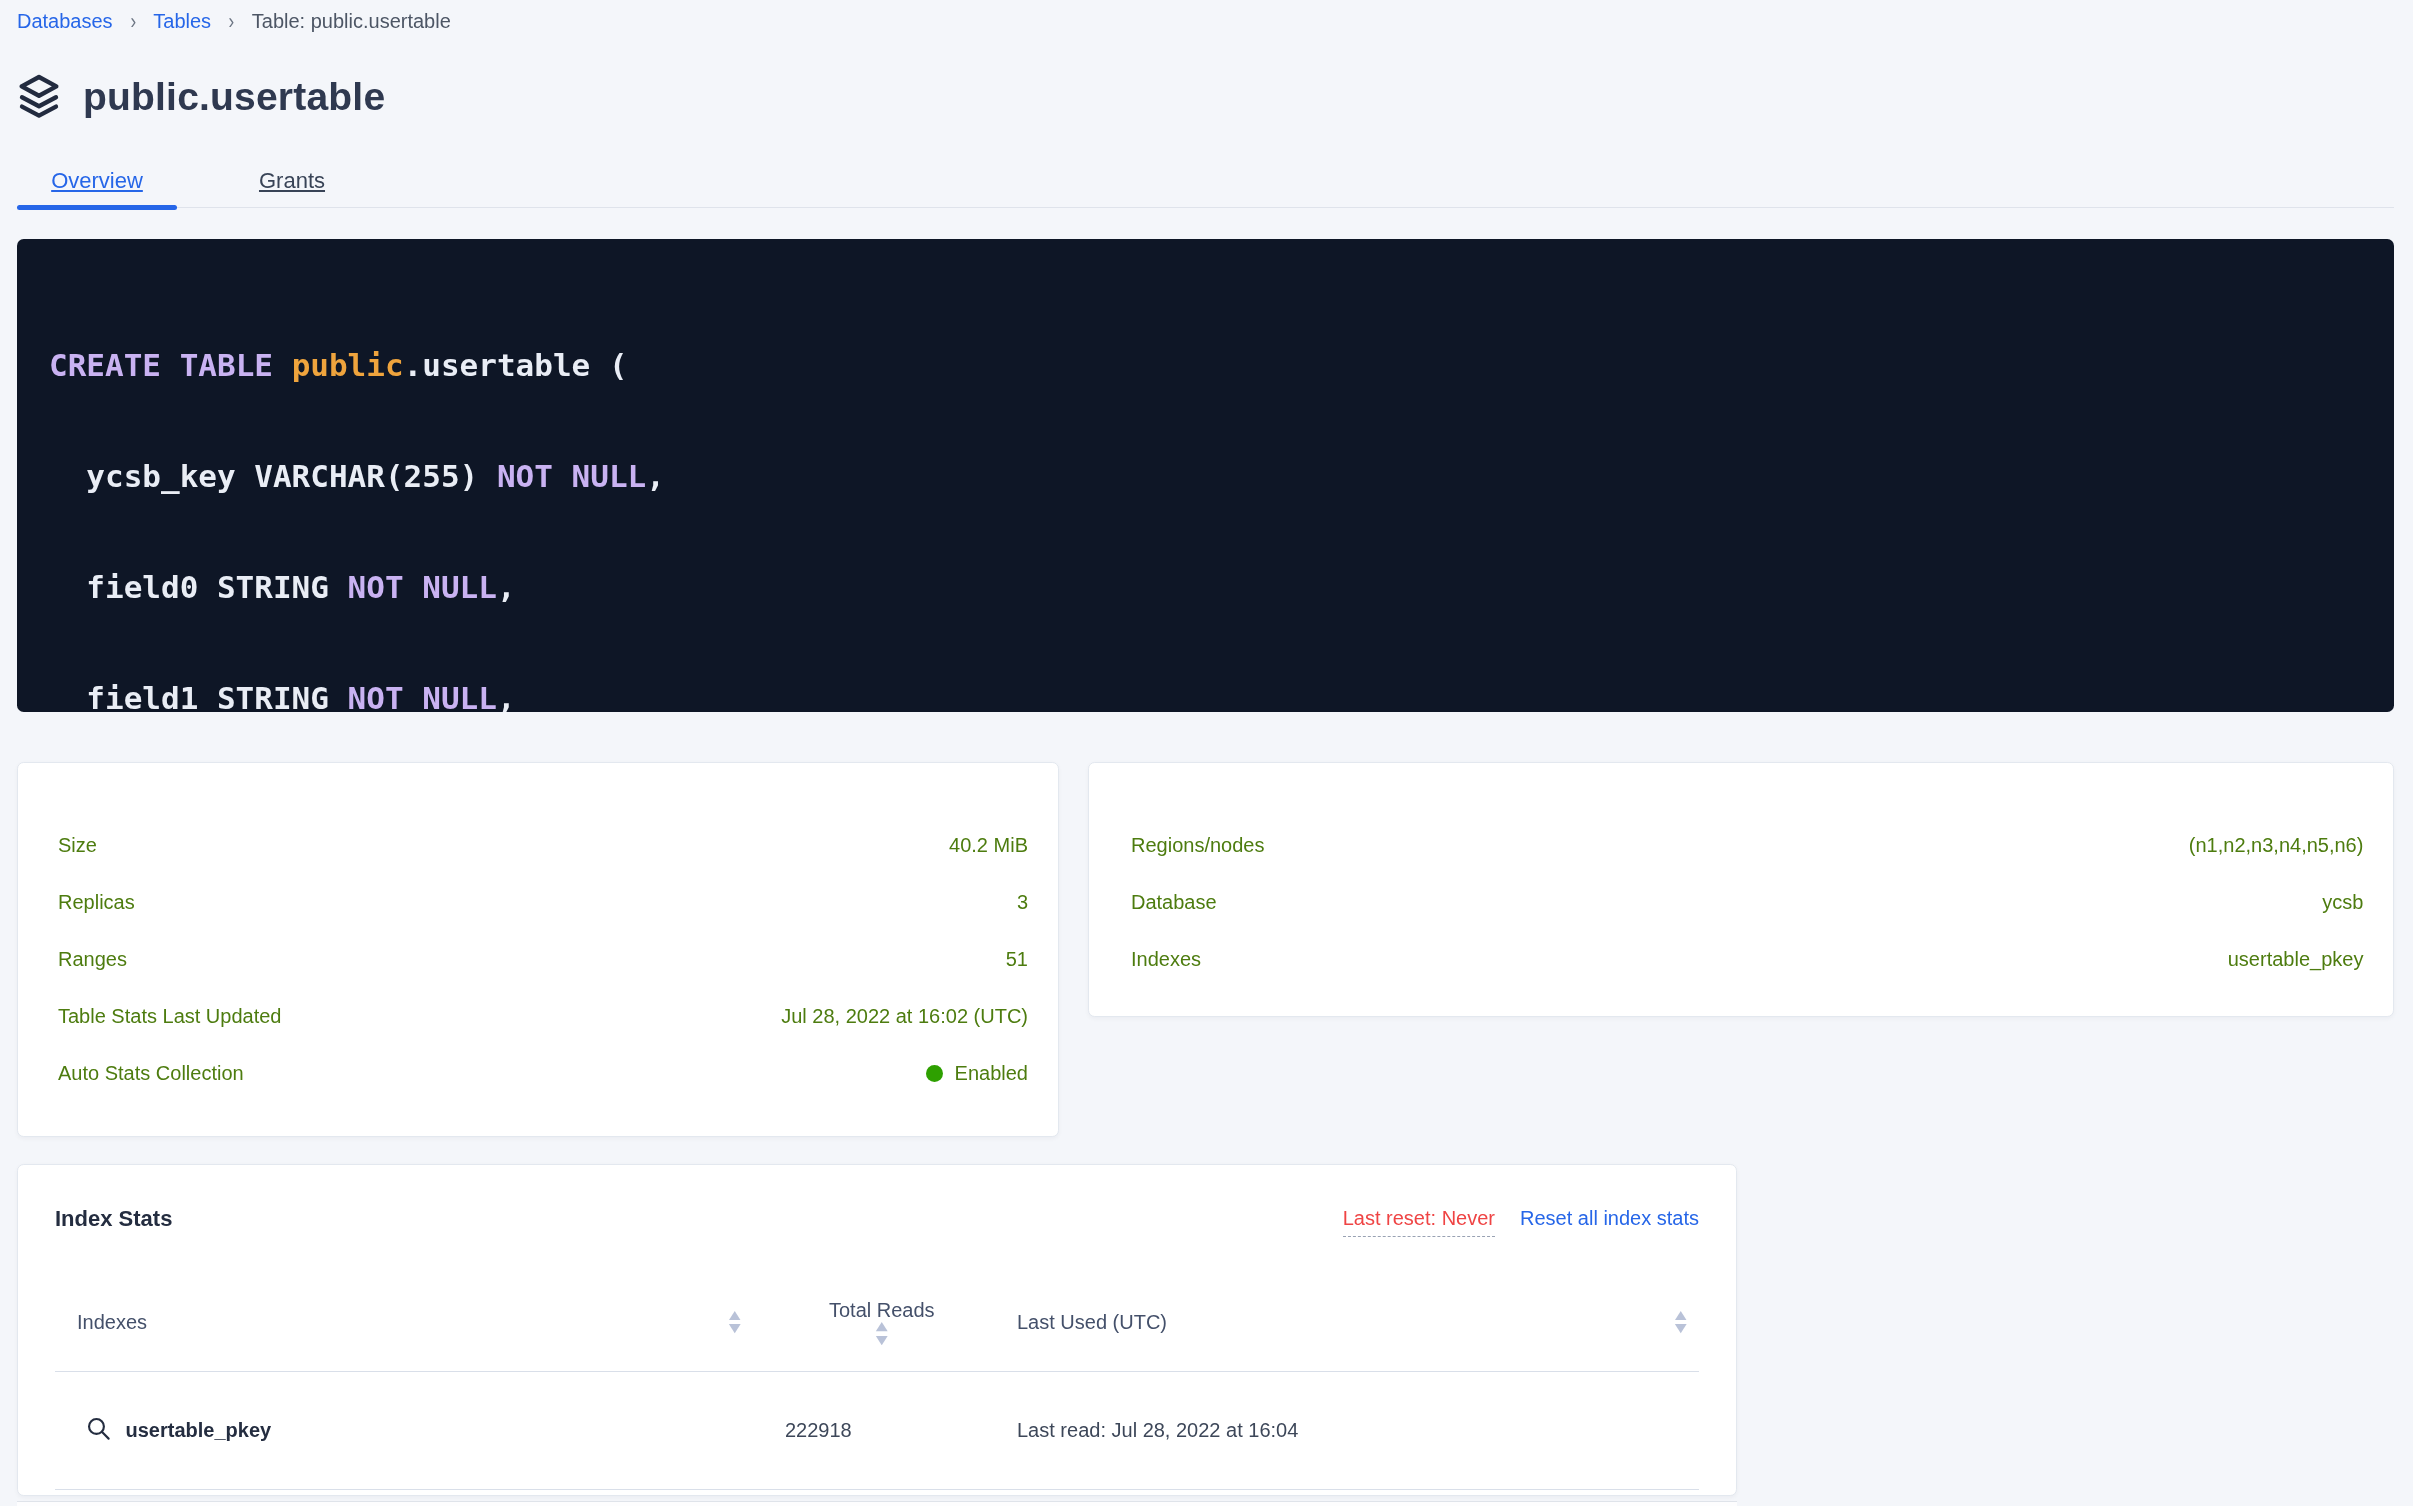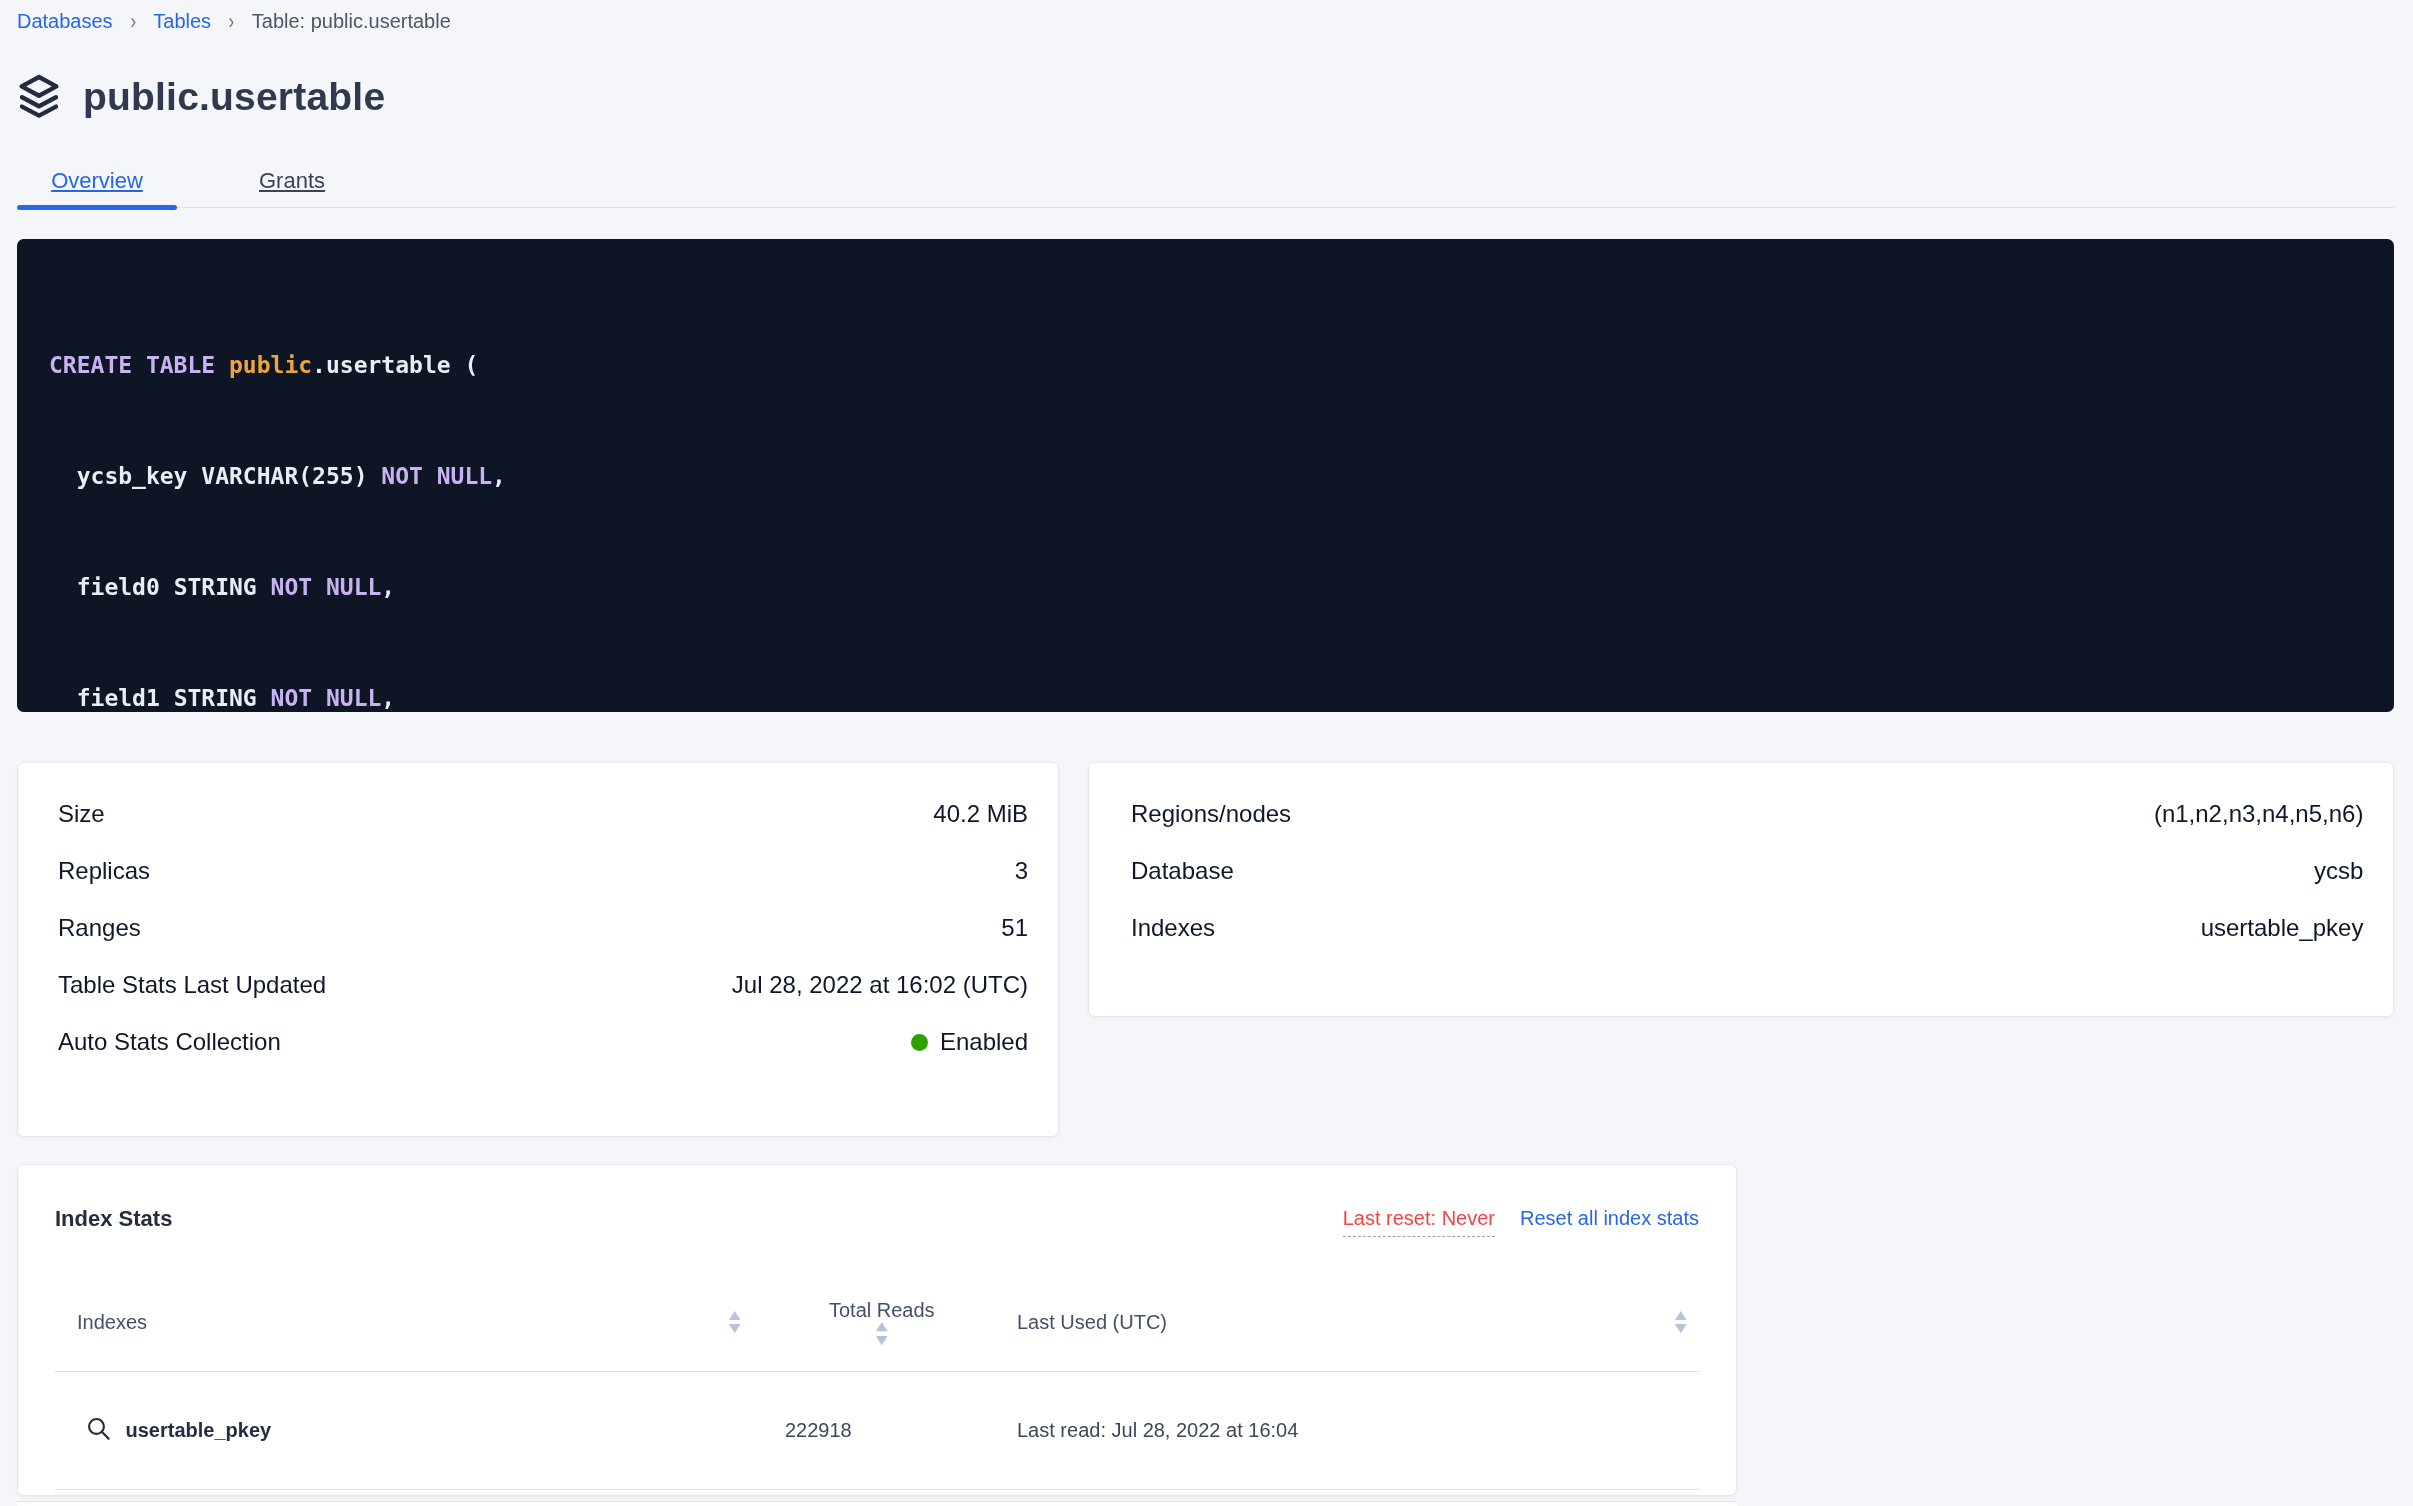--- a/index.html
+++ b/index.html
@@ -31,37 +31,37 @@
   .tab.active .tab-underline {
     position:absolute; left:0; right:0; bottom:-3.4px; height:5px;
     background:#2666e8; border-radius:2.5px;
   }
 
   
   .sql-box {
     margin-top:31px; background:#0e1626; border-radius:6.7px;
     height:473px; padding:34px 34px 0 32px; overflow:hidden;
     font-family:"DejaVu Sans Mono", monospace;
-    font-size:23px; font-weight:700; line-height:37px; color:#e9edf5;
+    font-size:31px; font-weight:700; line-height:37px; color:#e9edf5;
     white-space:pre;
   }
   .sql-line.indent { padding-left:2ch; }
   .tok-kw { color:#c9b2f2; }
   .tok-schema { color:#efa43d; }
   .sp { margin-left:1ch; }
 
   
   .cards { display:flex; gap:29px; margin-top:50px; align-items:flex-start; }
   .card {
     background:#ffffff; border:0.8px solid #e3e8ef; border-radius:6.7px;
     box-shadow:0 1.7px 4.2px rgba(20,35,60,0.04);
   }
   .card-left  { width:1042px; height:375px; padding:37px 30px 0 40px; }
   .card-right { flex:1; height:255px; padding:37px 30px 0 42px; }
-  .stat-row { display:flex; justify-content:space-between; align-items:flex-start; height:57px; font-size:24px; color:#0f172a; }
+  .stat-row { display:flex; justify-content:space-between; align-items:flex-end; height:57px; font-size:20px; color:#4d7c0f; }
   .stat-value { text-align:right; display:flex; align-items:center; }
   .dot { width:17px; height:17px; border-radius:50%; background:#2ea000; display:inline-block; margin-right:11.8px; }
 
   
   .index-card { margin-top:27px; width:1720px; height:332px; padding:39px 37px 0 37px;
     background:#ffffff; border:0.8px solid #e3e8ef; border-radius:6.7px;
     box-shadow:0 1.7px 4.2px rgba(20,35,60,0.04);
   }
   .index-head { display:flex; justify-content:space-between; align-items:flex-start; }
   .index-title { font-size:22px; font-weight:700; color:#242d40; line-height:30px; }

